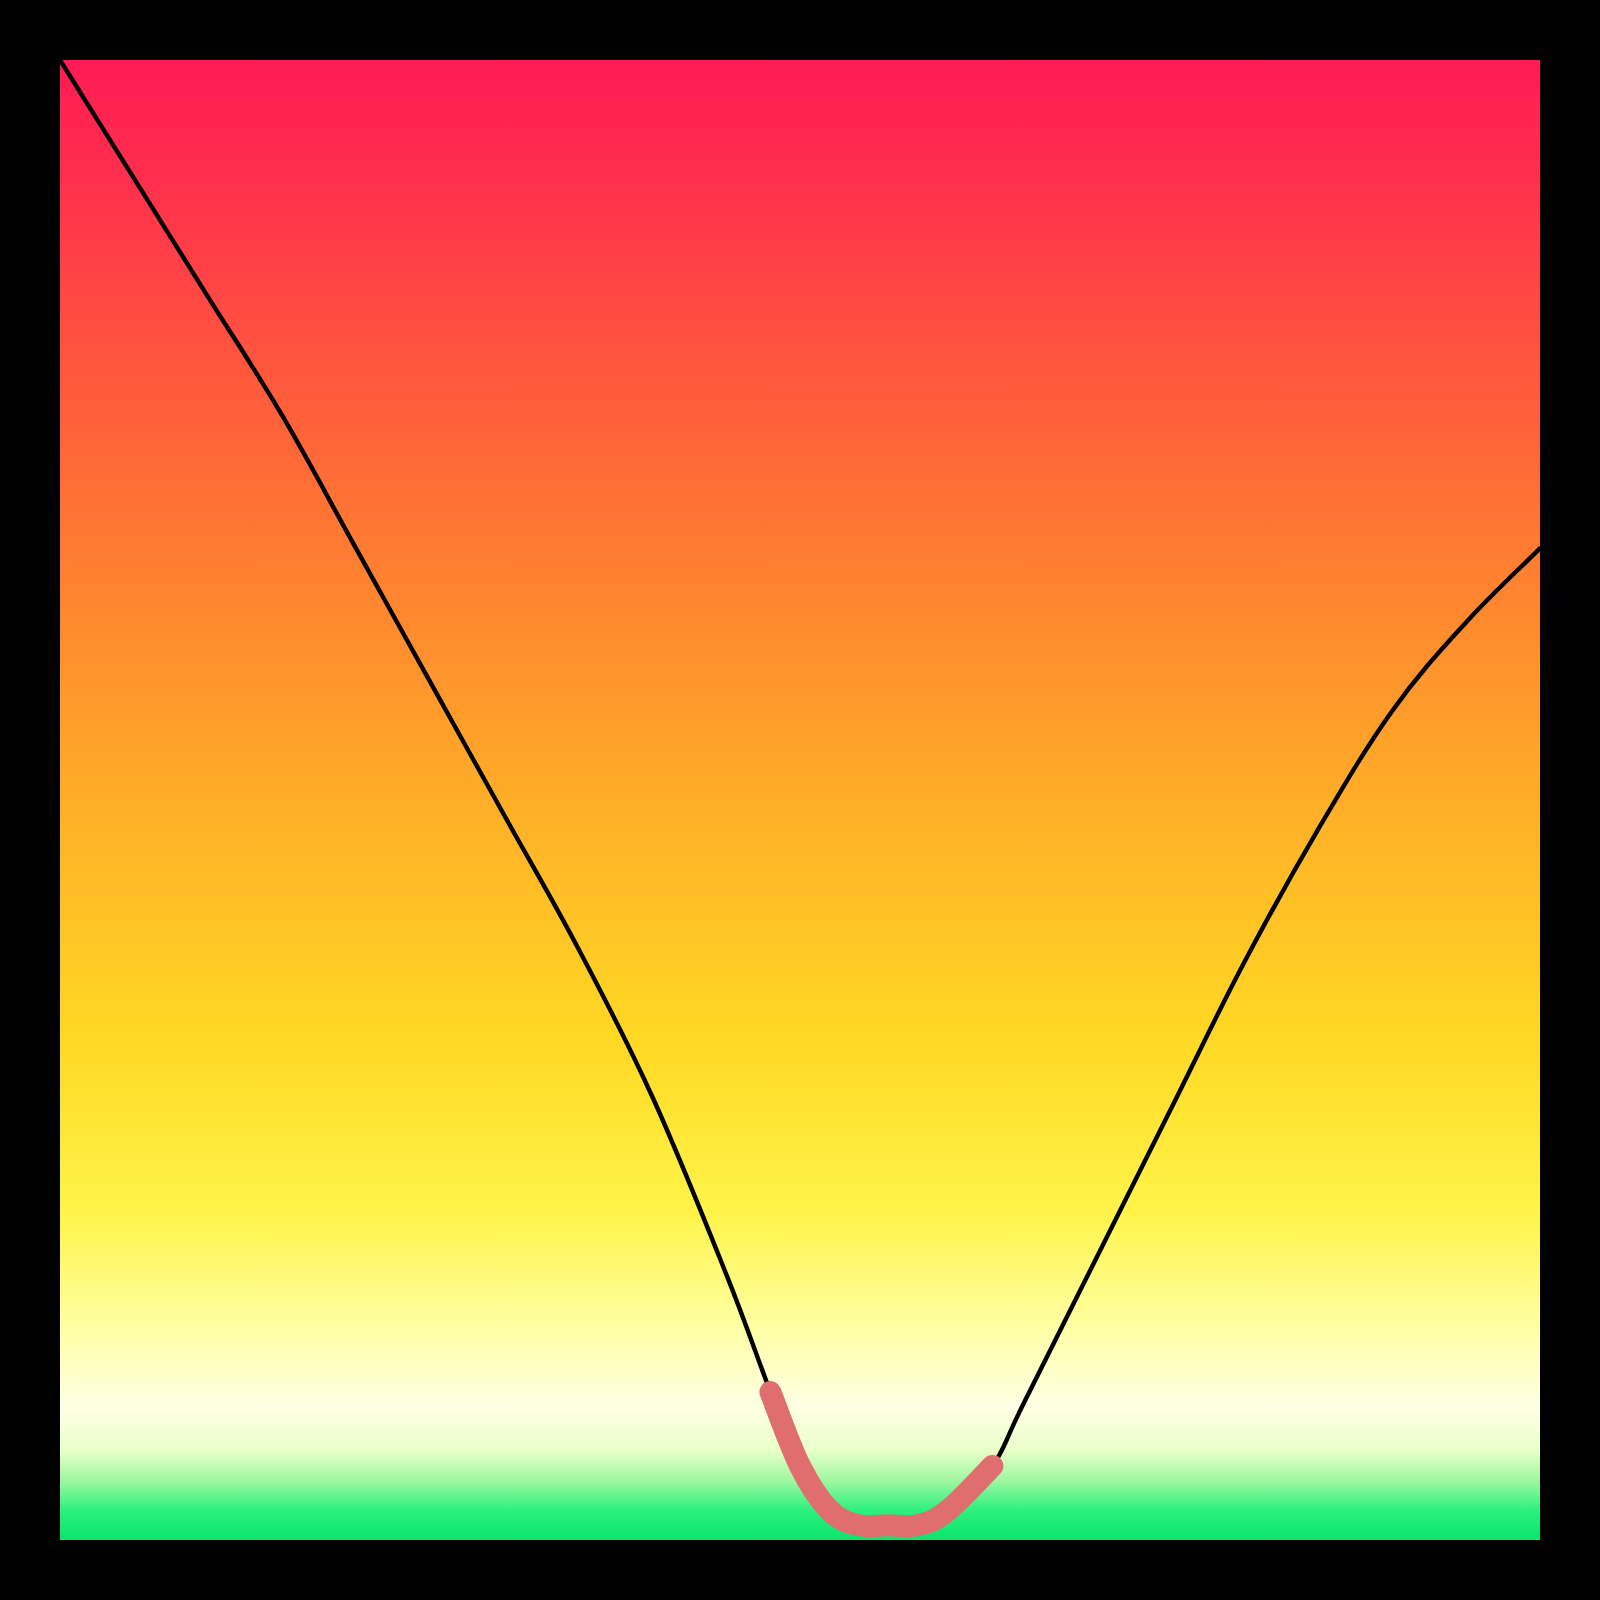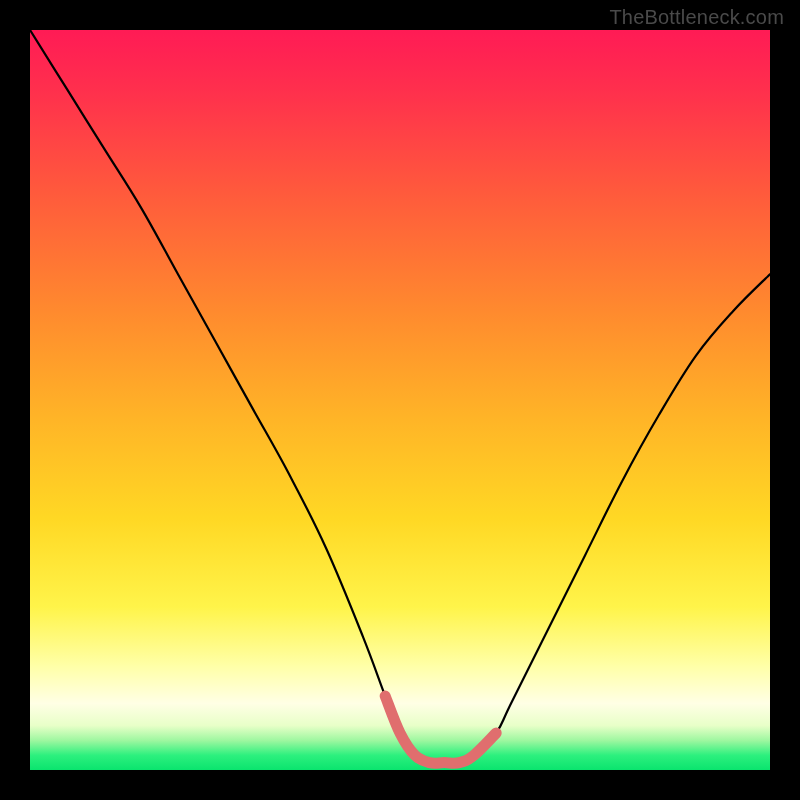--- a/index.html
+++ b/index.html
@@ -67,15 +67,14 @@
 
     <svg class="curve" viewBox="0 0 740 740" preserveAspectRatio="none">
 
       <path fill="none" stroke="#000" stroke-width="2.2" stroke-linecap="round" d="M 0.00 0.00 C 6.66 10.66, 23.68 37.89, 37.00 59.20 C 50.32 80.51, 60.68 97.09, 74.00 118.40 C 87.32 139.71, 97.68 154.96, 111.00 177.60 C 124.32 200.24, 134.68 220.22, 148.00 244.20 C 161.32 268.18, 171.68 286.82, 185.00 310.80 C 198.32 334.78, 208.68 353.42, 222.00 377.40 C 235.32 401.38, 245.68 418.69, 259.00 444.00 C 272.32 469.31, 282.68 488.70, 296.00 518.00 C 309.32 547.30, 322.34 580.16, 333.00 606.80 C 343.66 633.44, 348.54 648.68, 355.20 666.00 C 361.86 683.32, 364.67 692.34, 370.00 703.00 C 375.33 713.66, 379.47 719.87, 384.80 725.20 C 390.13 730.53, 394.27 731.27, 399.60 732.60 C 404.93 733.93, 409.07 732.60, 414.40 732.60 C 419.73 732.60, 423.87 733.93, 429.20 732.60 C 434.53 731.27, 437.34 730.53, 444.00 725.20 C 450.66 719.87, 459.54 712.32, 466.20 703.00 C 472.86 693.68, 471.68 692.05, 481.00 673.40 C 490.32 654.75, 504.68 626.04, 518.00 599.40 C 531.32 572.76, 541.68 552.04, 555.00 525.40 C 568.32 498.76, 578.68 476.71, 592.00 451.40 C 605.32 426.09, 615.68 407.44, 629.00 384.80 C 642.32 362.16, 652.68 344.25, 666.00 325.60 C 679.32 306.95, 689.68 295.85, 703.00 281.20 C 716.32 266.55, 733.34 250.86, 740.00 244.20" id="main-curve"></path>
 
       <path fill="none" stroke="#e06e6e" stroke-width="11" stroke-linecap="round" stroke-linejoin="round" d="M 355.20 666.00 C 357.86 672.66, 364.67 692.34, 370.00 703.00 C 375.33 713.66, 379.47 719.87, 384.80 725.20 C 390.13 730.53, 394.27 731.27, 399.60 732.60 C 404.93 733.93, 409.07 732.60, 414.40 732.60 C 419.73 732.60, 423.87 733.93, 429.20 732.60 C 434.53 731.27, 437.34 730.53, 444.00 725.20 C 450.66 719.87, 462.20 707.00, 466.20 703.00" id="valley-curve"></path>
     </svg>
 
   </div>
 
-  <div class="watermark">TheBottleneck.com</div>
 
 </div>
 
 </body></html>

